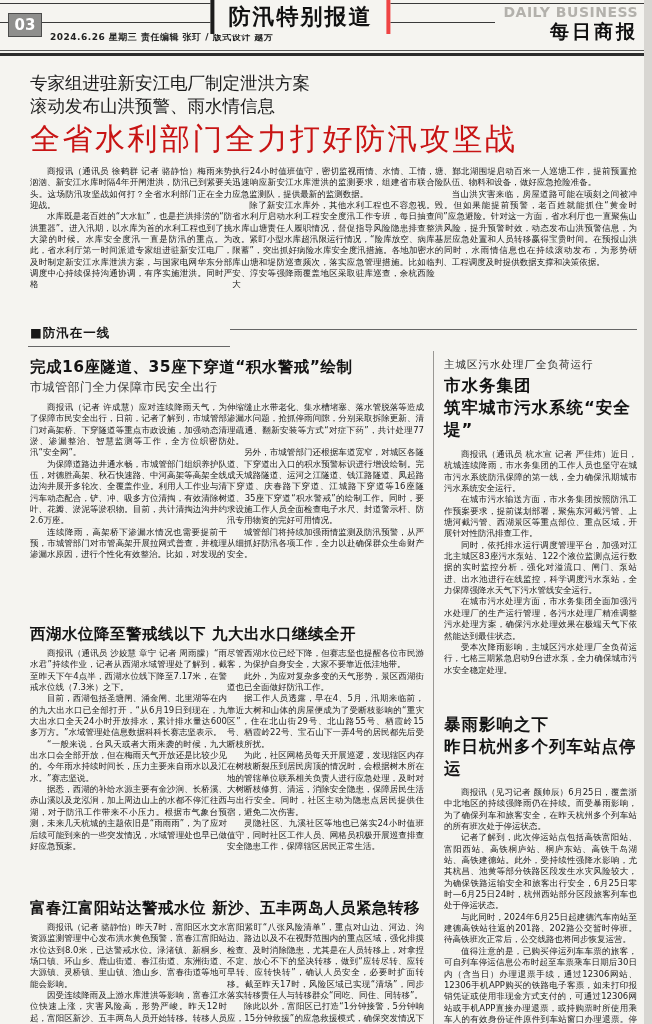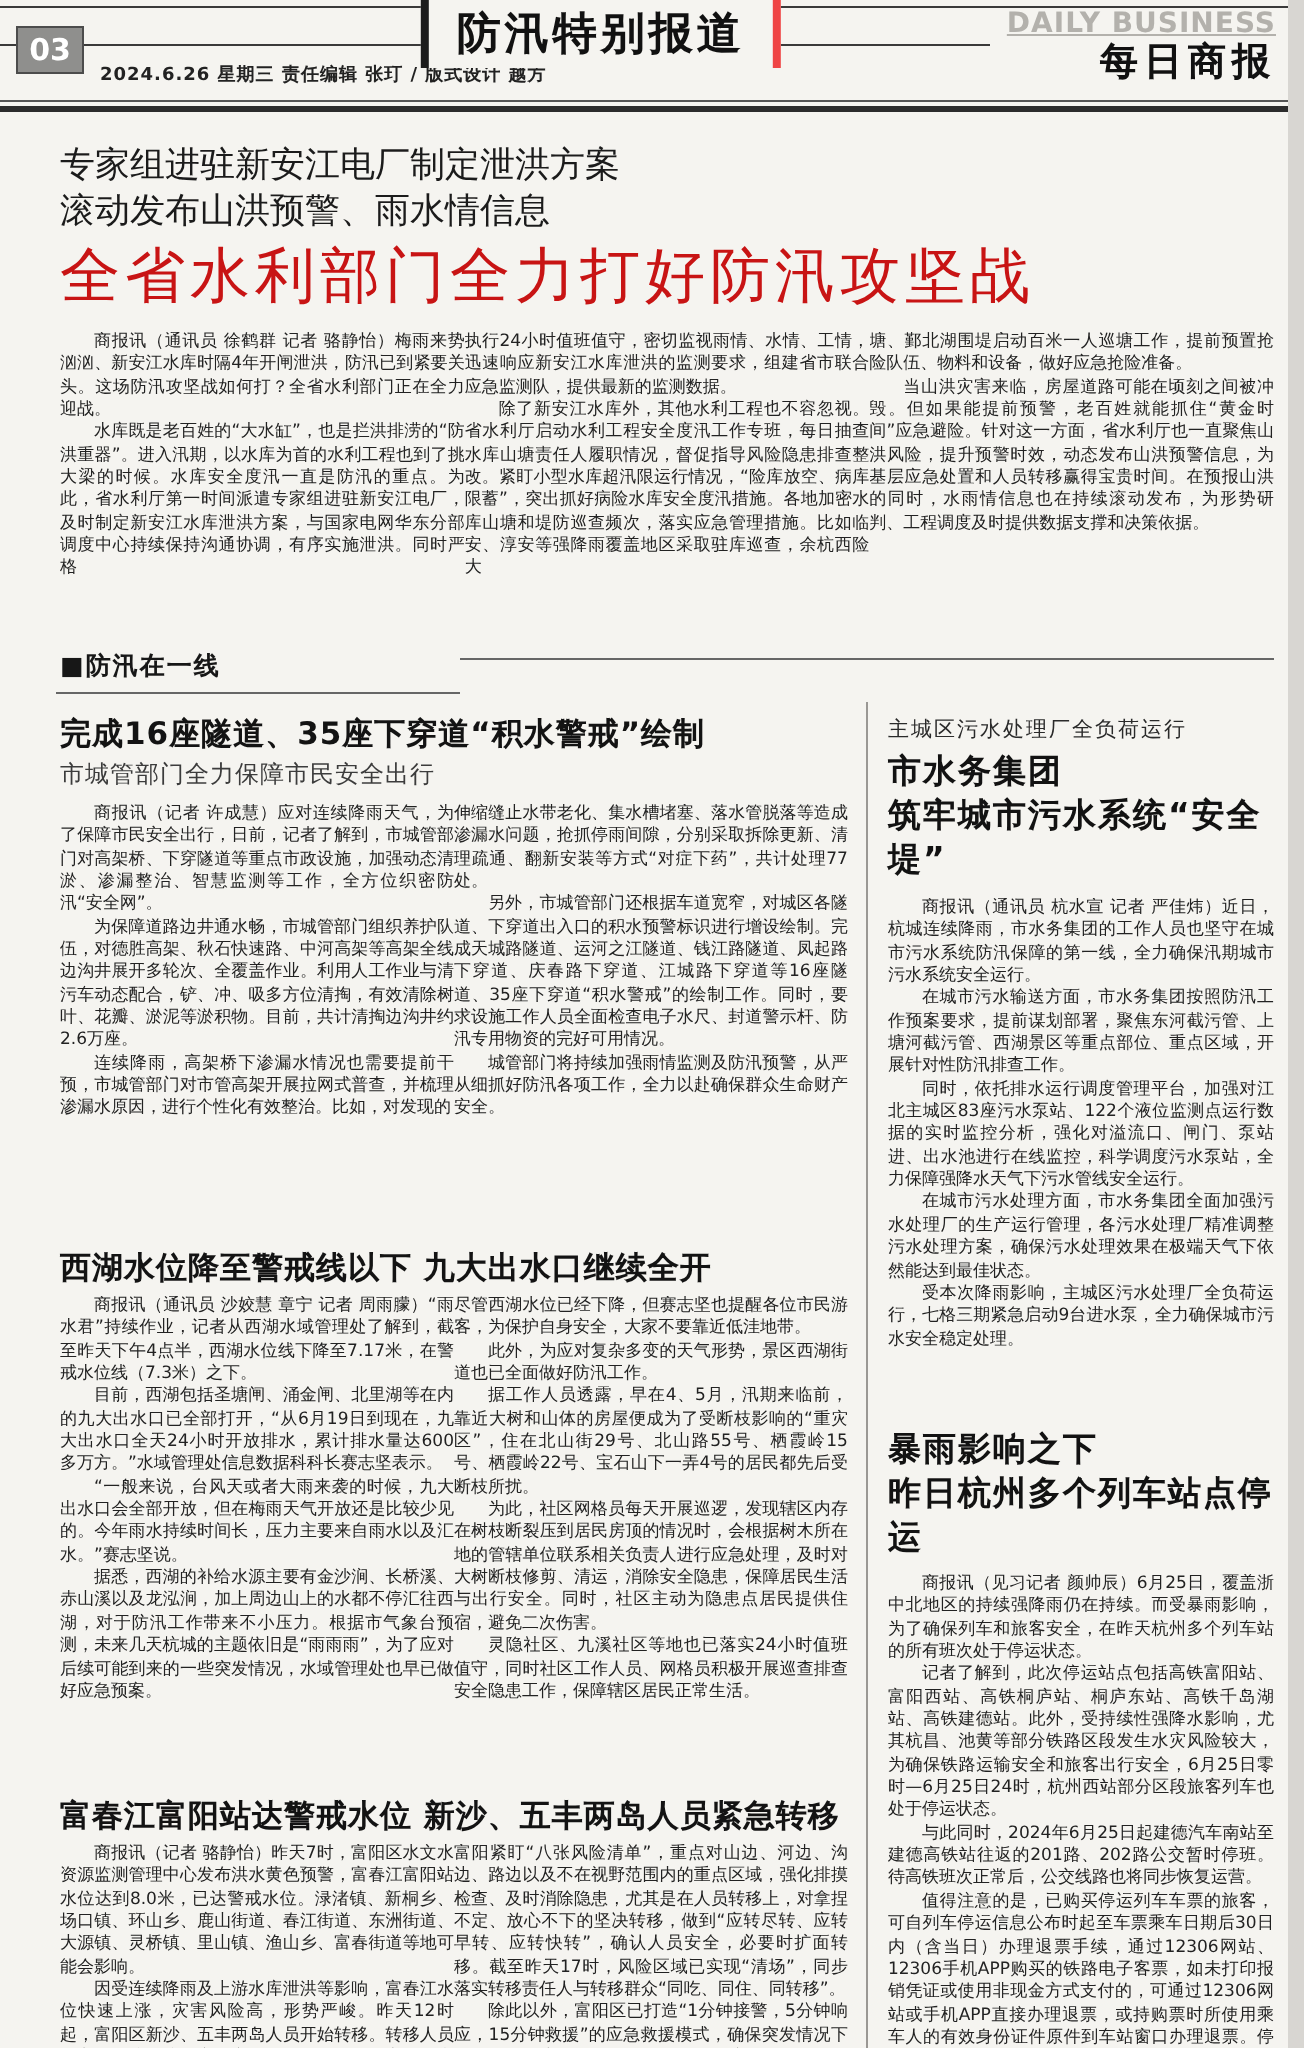--- a/index.html
+++ b/index.html
@@ -9,21 +9,21 @@
   .header{position:relative;height:50px;}
   .rule-thin-top{position:absolute;top:3px;left:0;width:652px;height:1px;background:#3a3a3a;}
   .rule-mid{position:absolute;top:22px;left:0;width:548px;height:1px;background:#3a3a3a;}
   .pagenum{position:absolute;left:8px;top:13px;width:32px;height:22px;background:#8f8f8d;border:1px solid #4c4c4c;
            color:#fff;font-size:15px;font-weight:bold;text-align:center;line-height:22px;}
   .dateline{position:absolute;left:50px;top:31px;font-size:9px;font-weight:bold;color:#222;letter-spacing:.5px;}
   .banner{position:absolute;left:50%;transform:translateX(-62%);top:0;background:#f5f4f0;
           border-left:4px solid #1c1c1c;border-right:4px solid #ef4444;padding:2px 14px;
           font-size:22px;font-weight:800;letter-spacing:2px;color:#111;font-family:Liberation Mono, monospace;}
   .masthead{position:absolute;right:6px;top:4px;text-align:right;background:#f5f4f0;padding-left:8px;}
-  .masthead-en{font-size:14px;font-weight:800;color:#b3b1ac;letter-spacing:.5px;line-height:16px;text-decoration:underline;}
+  .masthead-en{font-size:14px;font-weight:800;color:#b3b1ac;letter-spacing:.5px;line-height:16px;}
   .masthead-cn{font-size:19px;font-weight:800;color:#111;letter-spacing:3px;line-height:22px;}
   .rule-double{height:2px;border-top:1px solid #555;border-bottom:3px solid #2c2c2c;margin:0;}
   
   .lead{padding:16px 7px 0 30px;}
   .lead-kicker{font-size:17.5px;color:#1b1b1b;line-height:23px;font-weight:500;}
   .lead-headline{font-size:30px;font-weight:400;color:var(--accent,#c81414);letter-spacing:2.5px;line-height:36px;margin-top:3px;}
   .cols{display:flex;gap:0;overflow:hidden;}
   .col{flex:1;overflow:hidden;}
   .lead-body{margin-top:9px;height:150px;}
   .para{margin:0;font-size:8.5px;line-height:11.35px;text-align:justify;text-indent:2em;color:#222;}

